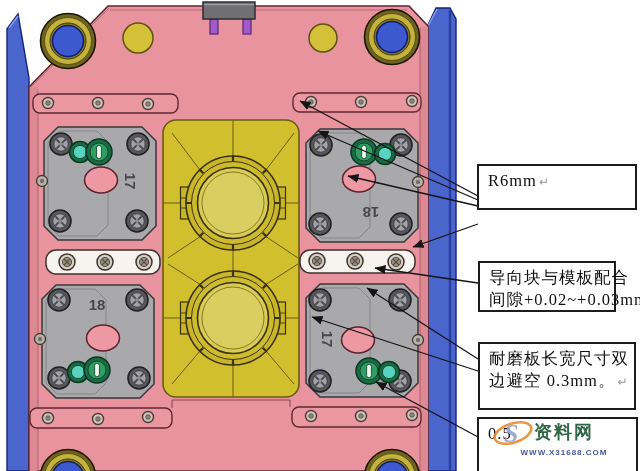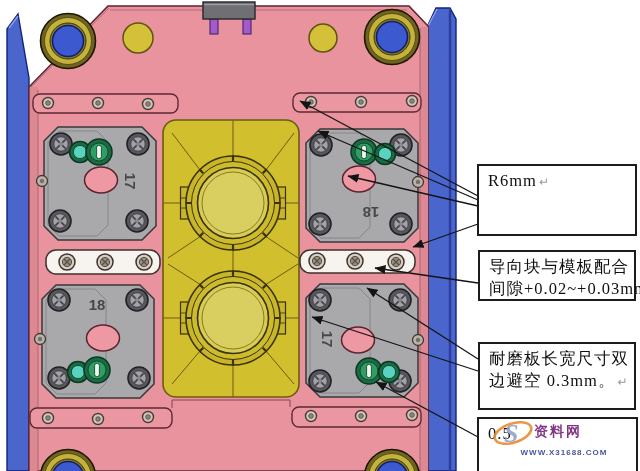--- a/index.html
+++ b/index.html
@@ -4,27 +4,27 @@
 <style>
   html,body{margin:0;padding:0;background:#fff;}
   .stage{position:relative;width:640px;height:471px;background:#ffffff;overflow:hidden;
          font-family:"Liberation Sans",sans-serif;}
   .stage svg{position:absolute;left:0;top:0;}
   .note{position:absolute;background:#fff;border:2px solid #1c1c1c;box-sizing:border-box;
         padding:4px 8px 6px 9px;font-family:"Liberation Serif",serif;font-size:16.5px;
         color:#101010;line-height:1.32;letter-spacing:1px;white-space:nowrap;z-index:2;}
   .note .nline{display:block;}
   .ret{color:#9a9a9a;font-size:12px;margin-left:2px;letter-spacing:0;}
-  .b1{left:477px;top:164px;width:160px;height:72px;}
-  .b2{left:478px;top:250px;width:158px;height:51px;}
+  .b1{left:477px;top:164px;width:160px;height:46px;}
+  .b2{left:478px;top:261px;width:138px;height:51px;}
   .b3{left:478px;top:342px;width:158px;height:68px;}
   .b4{left:477px;top:417px;width:161px;height:76px;}
   .watermark{position:absolute;left:492px;top:414px;width:146px;z-index:3;opacity:.88;}
   .wm-row{display:flex;align-items:center;}
-  .wm-name{font-weight:bold;font-size:14px;color:#701a75;letter-spacing:2px;
+  .wm-name{font-weight:bold;font-size:18px;color:#14532d;letter-spacing:2px;
            text-shadow:0 0 2px #fff,0 0 1px #fff;font-family:"Liberation Sans",sans-serif;}
   .wm-url{font-size:8px;font-weight:bold;color:#2c3e92;letter-spacing:1px;text-align:center;
           margin-top:-2px;padding-right:2px;}
   .wm-logo{position:relative;width:42px;height:36px;flex:0 0 auto;}
 </style>
 </head>
 <body>
 
 <div class="stage">
 

